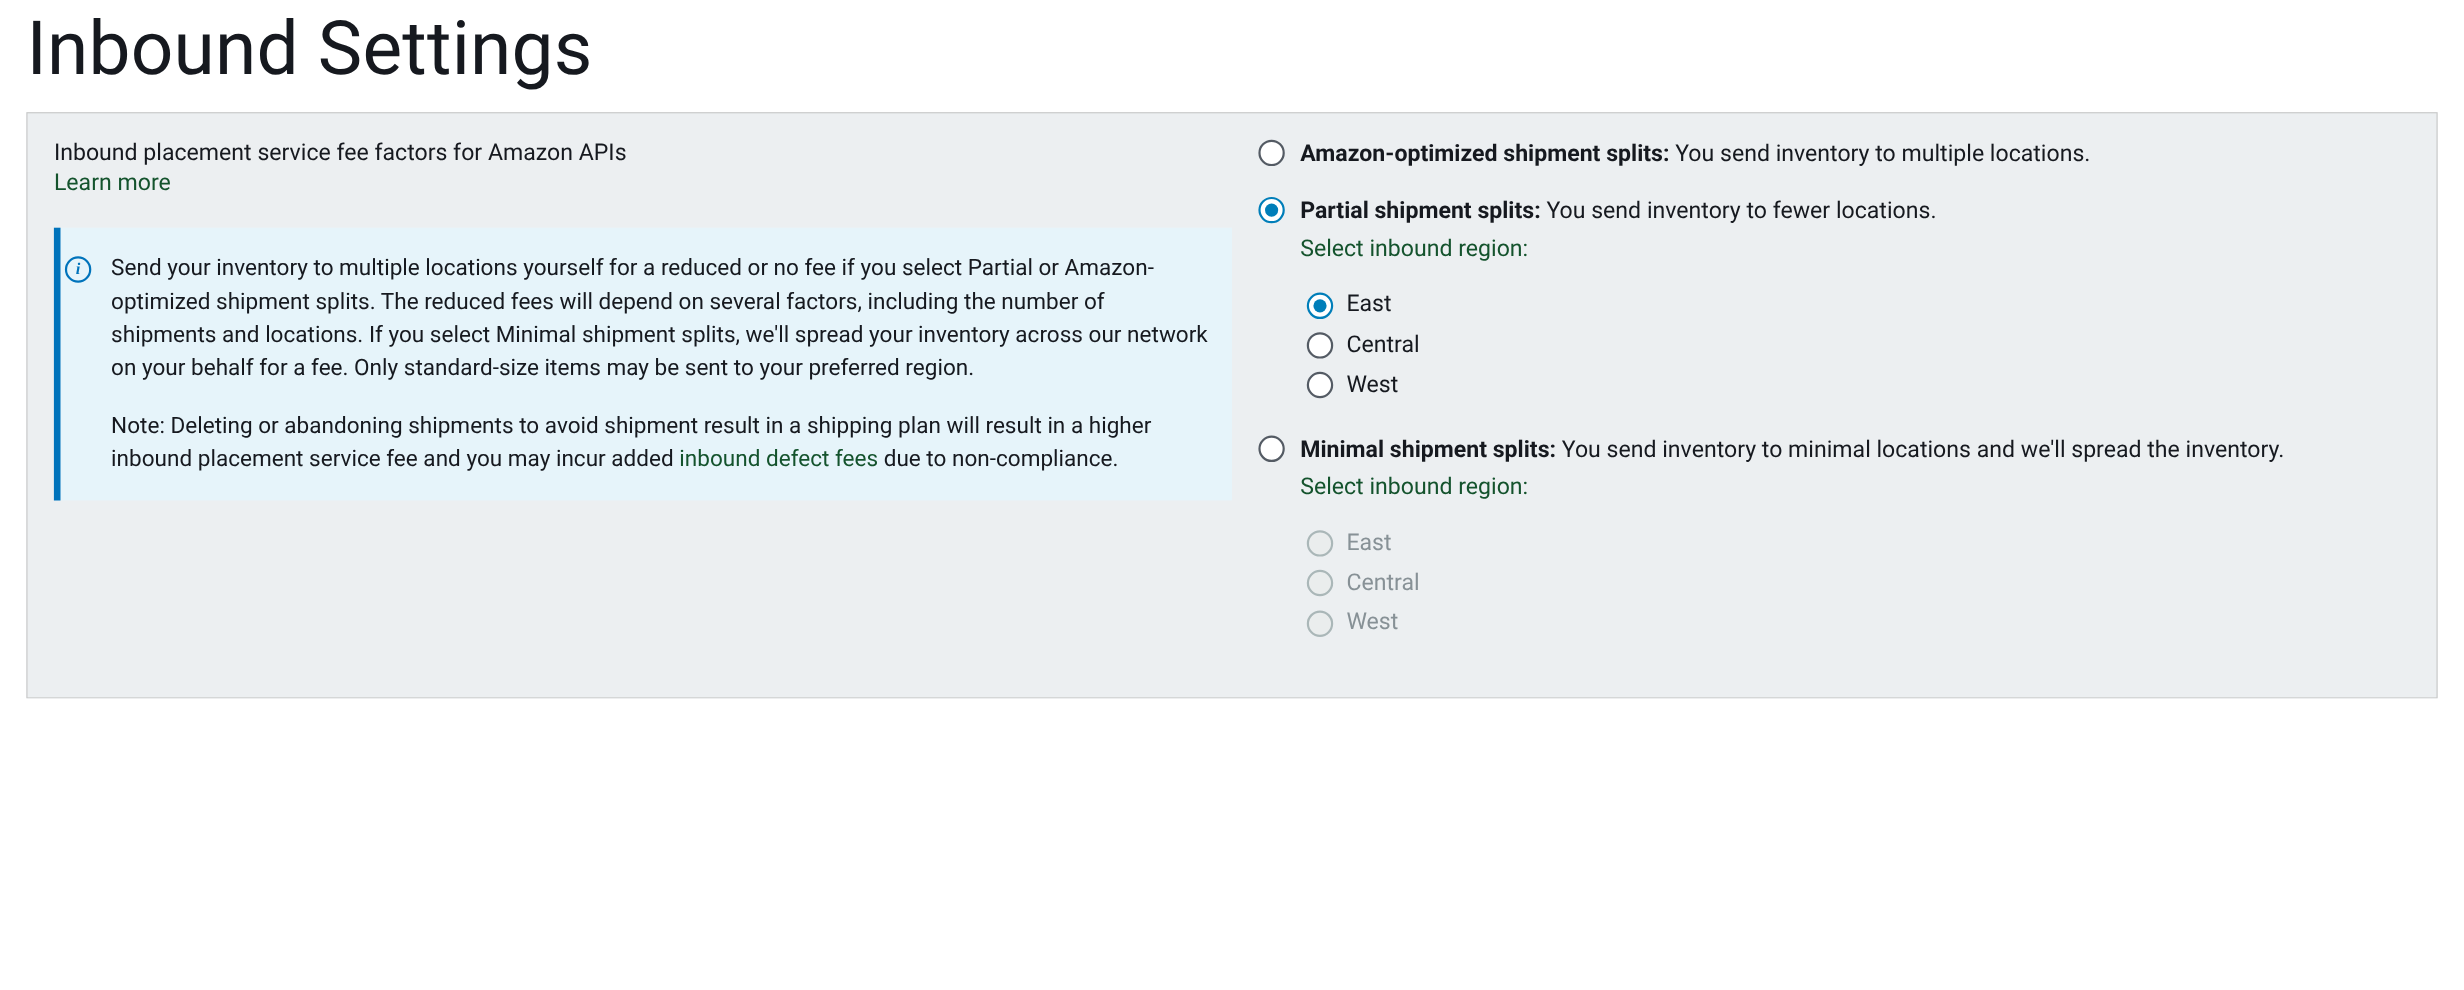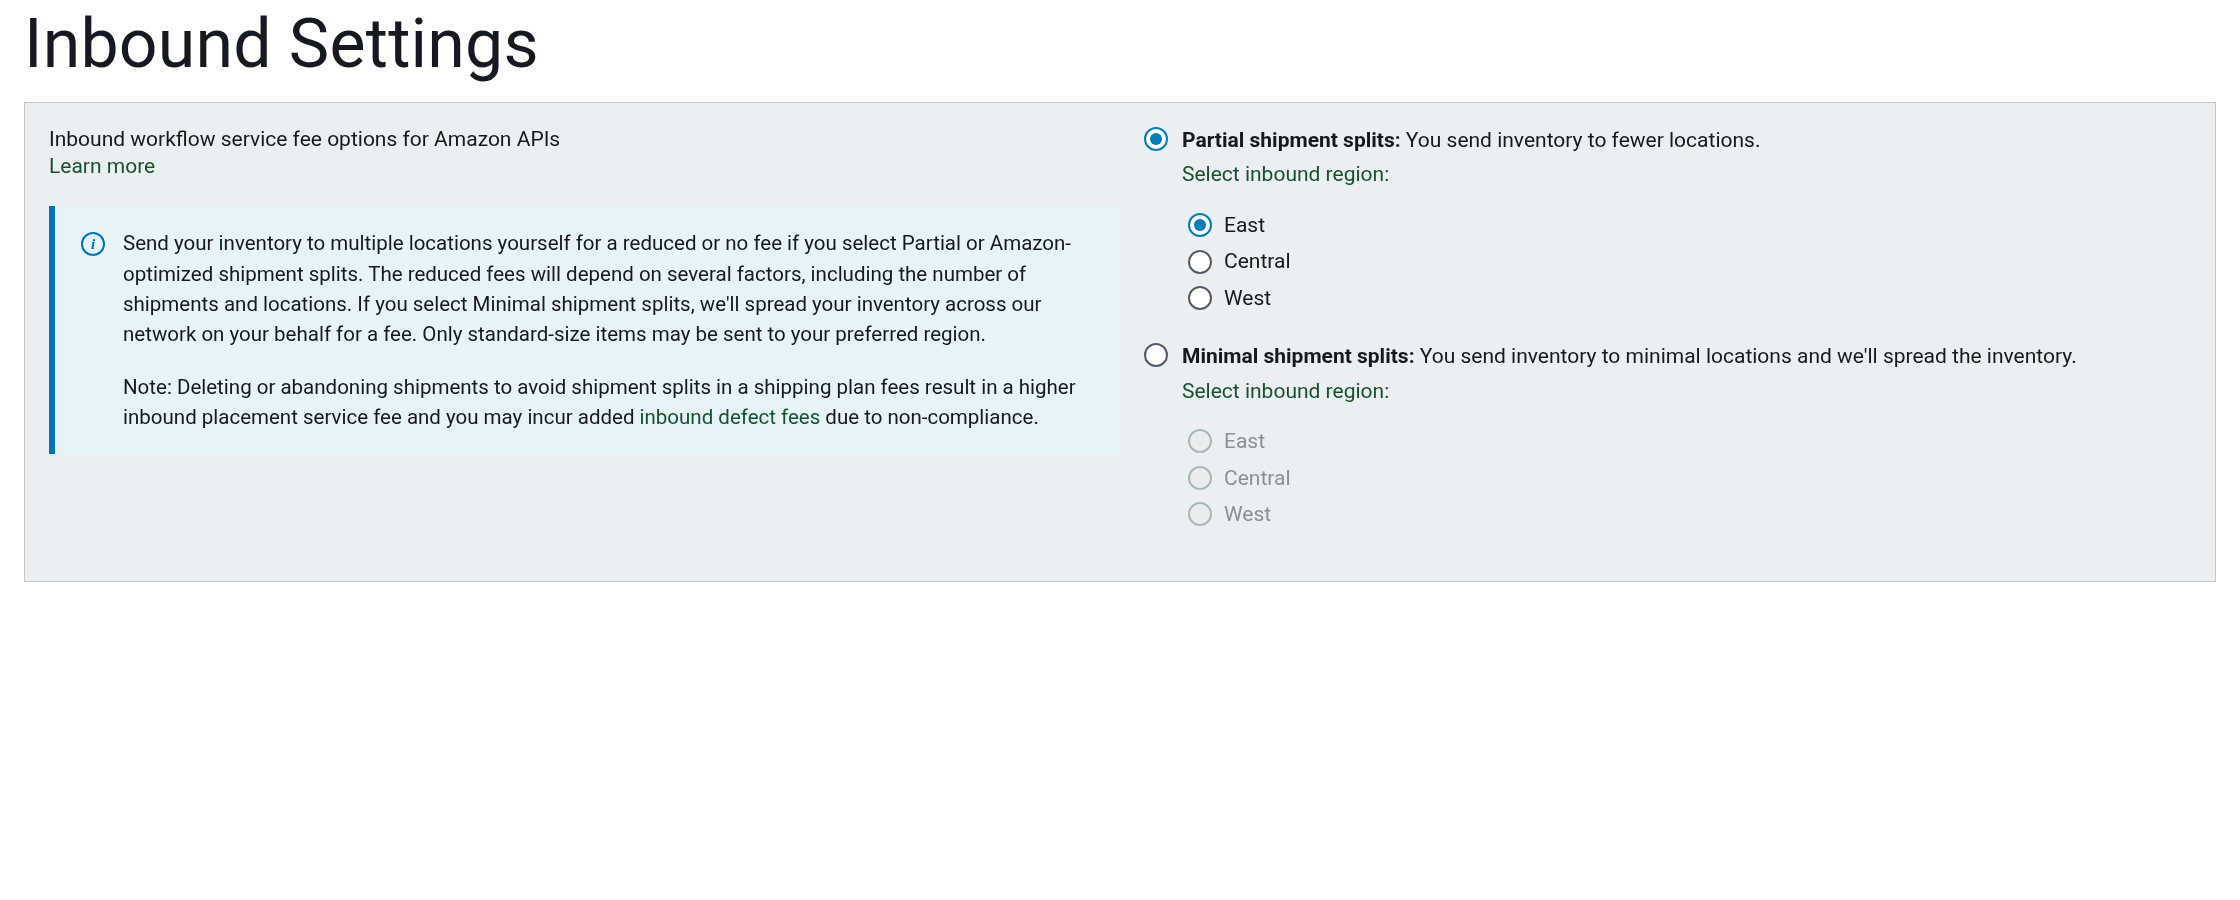--- a/index.html
+++ b/index.html
@@ -47,21 +47,21 @@
   }
   a.text-link.inline {
     font-size: inherit;
   }
   .info-box {
     margin-top: 28px;
     background: #e6f4fa;
     border-left: 6px solid #0073bb;
     display: flex;
     align-items: flex-start;
-    padding: 22px 20px 22px 26px;
+    padding: 22px 20px 22px 4px;
     gap: 18px;
   }
   .info-icon-wrap {
     flex-shrink: 0;
     padding-top: 4px;
   }
   .info-icon {
     width: 24px;
     height: 24px;
     border: 2px solid #0073bb;
@@ -161,38 +161,44 @@
   }
 </style>
 </head>
 <body>
 
 <h1 class="page-title">Inbound Settings</h1>
 
 <div class="panel">
 
   <div class="col-left">
-    <div class="intro-label">Inbound workflow service fee options for Amazon APIs</div>
+    <div class="intro-label">Inbound placement service fee factors for Amazon APIs</div>
     <a href="#" class="text-link">Learn more</a>
 
     <div class="info-box">
       <div class="info-icon-wrap">
         <div class="info-icon"></div>
       </div>
       <div class="info-body">
         <p>Send your inventory to multiple locations yourself for a reduced or no fee if you select Partial or Amazon-optimized shipment splits. The reduced fees will depend on several factors, including the number of shipments and locations. If you select Minimal shipment splits, we'll spread your inventory across our network on your behalf for a fee. Only standard-size items may be sent to your preferred region.</p>
         <p>
-          <span>Note: Deleting or abandoning shipments to avoid shipment splits in a shipping plan fees result in a higher inbound placement service fee and you may incur added </span><a href="#" class="text-link inline">inbound defect fees</a><span> due to non-compliance.</span>
+          <span>Note: Deleting or abandoning shipments to avoid shipment result in a shipping plan will result in a higher inbound placement service fee and you may incur added </span><a href="#" class="text-link inline">inbound defect fees</a><span> due to non-compliance.</span>
         </p>
       </div>
     </div>
   </div>
 
   <div class="col-right">
 
+    <div class="option">
+      <div class="radio-outer"></div>
+      <div class="option-text">
+        <span class="bold">Amazon-optimized shipment splits:</span><span> You send inventory to multiple locations.</span>
+      </div>
+    </div>
 
     <div class="option">
       <div class="radio-outer selected"></div>
       <div class="option-text">
         <span class="bold">Partial shipment splits:</span><span> You send inventory to fewer locations.</span>
         <span class="sub-label">Select inbound region:</span>
         <div class="sub-options">
           <div class="sub-option">
             <div class="radio-outer selected"></div>
             <span class="sub-option-label">East</span>

